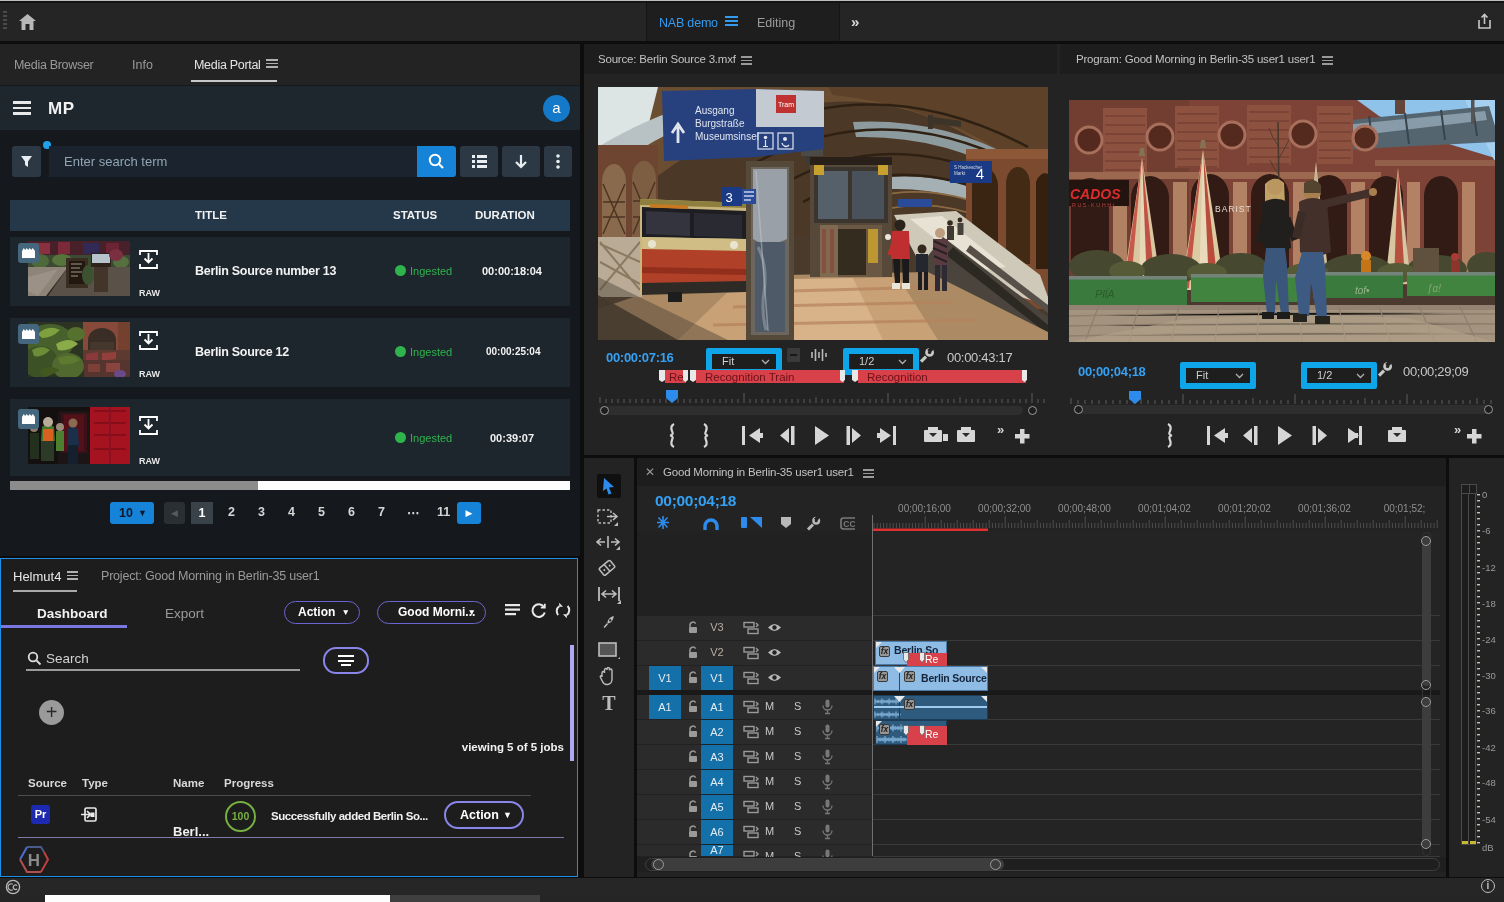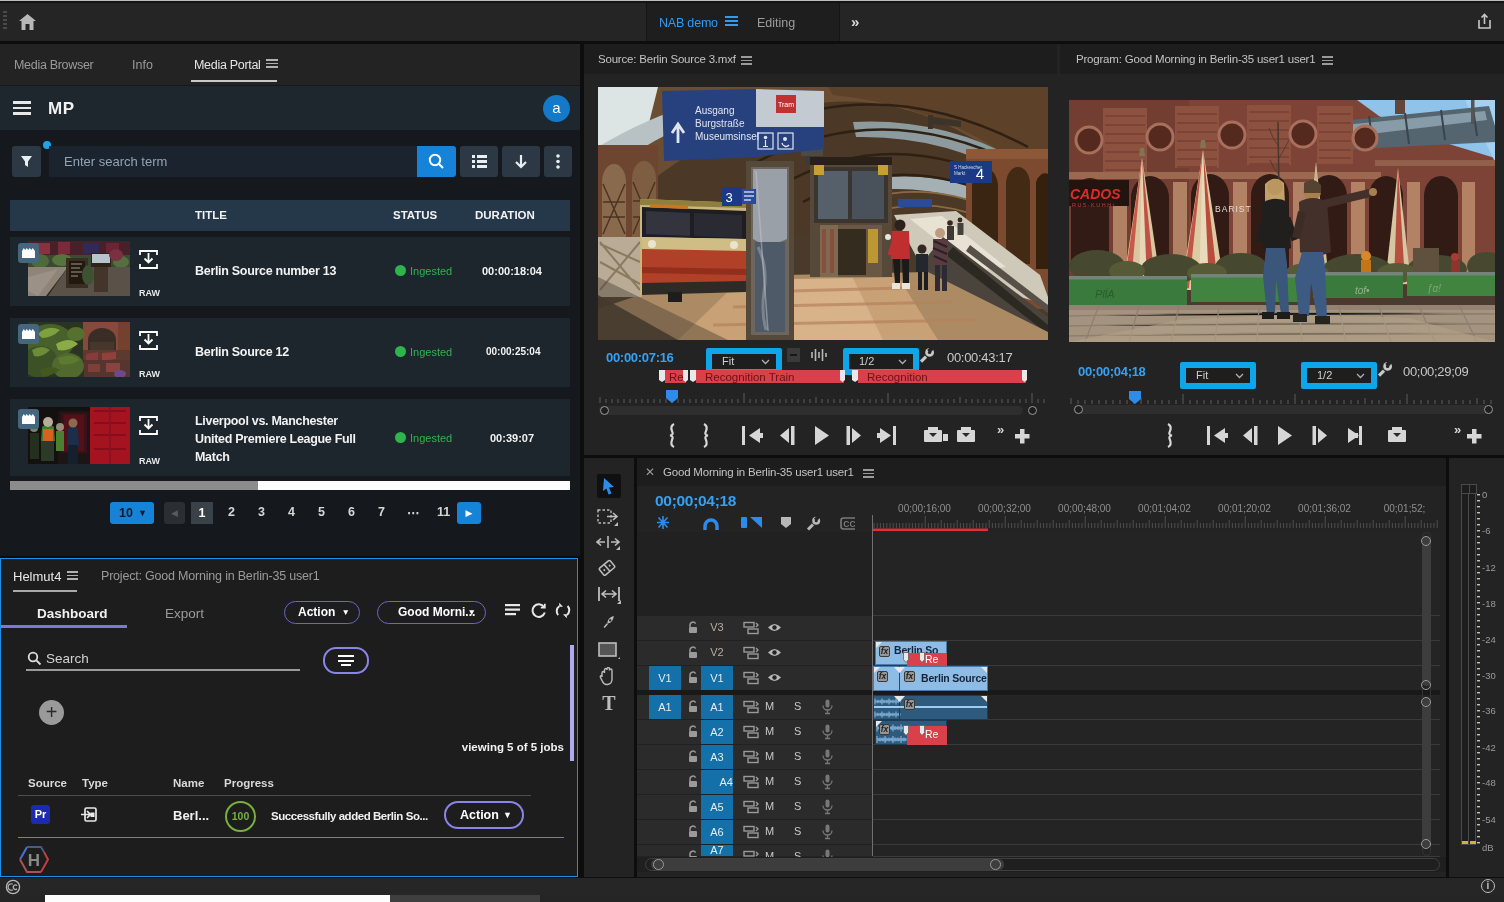--- a/index.html
+++ b/index.html
@@ -204,21 +204,20 @@
   </svg>
   <div class="abs" style="left:8px;top:10px;width:21px;height:20px;background:#45677d;border-radius:3px;"></div>
   <svg class="abs" style="left:12px;top:15px;" width="13" height="10" viewBox="0 0 13 10">
           <path d="M0 3 L1.8 0 L3.2 2 L4.8 0 L6.2 2 L7.8 0 L9.2 2 L10.8 0 L13 3 L13 10 L0 10 Z" fill="#fff"></path>
         </svg>
   <svg class="abs" style="left:128px;top:16px;" width="21" height="21" viewBox="0 0 21 21">
           <path d="M2 6 L2 2 L19 2 L19 6 M2 15 L2 19 L19 19 L19 15" fill="none" stroke="#fff" stroke-width="1.8"></path>
           <path d="M10.5 4 L10.5 13 M6.5 9.5 L10.5 13.5 L14.5 9.5" fill="none" stroke="#fff" stroke-width="1.8"></path>
         </svg>
   <div class="abs" style="left:129px;top:57px;font-size:9px;font-weight:bold;color:#e8e8e8;">RAW</div>
-  <div class="abs" style="left:185px;top:13px;width:168px;font-size:12.5px;font-weight:bold;color:#f2f2f2;line-height:18px;letter-spacing:-0.3px;">Liverpool vs. Manchester United Premiere League Full Match</div>
   <div class="abs" style="left:385px;top:33px;width:11px;height:11px;border-radius:50%;background:#2fb44d;"></div>
   <div class="abs" style="left:400px;top:33px;font-size:11px;color:#2fb44d;">Ingested</div>
   <div class="abs" style="left:480px;top:33px;font-size:11px;font-weight:bold;color:#f2f2f2;">00:39:07</div>
  </div>
 
  <div class="abs" style="left:10px;top:437px;width:560px;height:9px;background:#fdfdfd;"></div>
  <div class="abs" style="left:10px;top:437px;width:248px;height:9px;background:#8c8c8c;"></div>
 
  <div class="abs" style="left:110px;top:458px;width:44px;height:22px;background:#1483d8;border-radius:3px;color:#0f172a;font-size:12.5px;font-weight:bold;text-align:left;line-height:22px;"><span style="margin-left:9px;">10</span><span style="position:absolute;right:7px;top:0;font-size:9px;">▼</span></div>
  <div class="abs" style="left:164px;top:458px;width:21px;height:22px;background:#2a2f34;border-radius:3px;color:#5a5a5a;font-size:9px;text-align:center;line-height:22px;">◀</div>
@@ -291,21 +290,21 @@
  <div class="abs" style="left:172px;top:218px;font-size:11.5px;font-weight:bold;color:#d8d8d8;">Name</div>
  <div class="abs" style="left:223px;top:218px;font-size:11.5px;font-weight:bold;color:#d8d8d8;">Progress</div>
  <div class="abs" style="left:17px;top:236px;width:513px;height:1px;background:#4d4d4d;"></div>
 
  <div class="abs" style="left:30px;top:246px;width:19px;height:19px;background:#1b2ab0;border-radius:3px;color:#fff;font-size:11px;font-weight:bold;text-align:center;line-height:19px;">Pr</div>
  <svg class="abs" style="left:79px;top:246px;" width="19" height="19" viewBox="0 0 19 19">
         <rect x="5" y="3" width="11" height="13" rx="1.5" fill="none" stroke="#e8e8e8" stroke-width="1.7"></rect>
         <path d="M1 9.5 L10 9.5 M7 6 L10.5 9.5 L7 13" fill="none" stroke="#e8e8e8" stroke-width="1.7"></path>
         <rect x="10.5" y="7.5" width="4" height="4.5" fill="#e8e8e8"></rect>
       </svg>
- <div class="abs" style="left:172px;top:249px;font-size:13px;font-weight:bold;color:#f0f0f0;">Berl...</div>
+ <div class="abs" style="left:172px;top:265px;font-size:13px;font-weight:bold;color:#f0f0f0;">Berl...</div>
  <div class="abs" style="left:224px;top:242px;width:27px;height:27px;border:2.5px solid #76b041;border-radius:50%;color:#76b041;font-size:10.5px;font-weight:bold;text-align:center;line-height:27px;">100</div>
  <div class="abs" style="left:270px;top:251px;font-size:11.5px;font-weight:bold;color:#f0f0f0;letter-spacing:-0.45px;">Successfully added Berlin So...</div>
  <div class="abs" style="left:443px;top:242px;width:76px;height:24px;border:2px solid #8a85e8;border-radius:14px;color:#fff;font-size:12.5px;font-weight:bold;line-height:24px;"><span style="margin-left:14px;">Action</span><span style="position:absolute;right:10px;top:0;font-size:9px;">▼</span></div>
  <div class="abs" style="left:17px;top:278px;width:546px;height:1px;background:#7d79a8;"></div>
 
  <svg class="abs" style="left:17px;top:286px;" width="32" height="29" viewBox="0 0 32 29">
   <path d="M9 2 L2 14.5" fill="none" stroke="#4a6fd0" stroke-width="2"></path>
   <path d="M9 2 L23 2 L26 7" fill="none" stroke="#4a5a8a" stroke-width="2"></path>
   <path d="M26 7 L30 14.5 L23 27" fill="none" stroke="#c04040" stroke-width="2"></path>
   <path d="M23 27 L9 27 L2 14.5" fill="none" stroke="#b05050" stroke-width="2"></path>
@@ -1159,21 +1158,21 @@
         <svg class="abs" style="left:185px;top:291px;" width="11" height="16" viewBox="0 0 11 16">
           <rect x="3.5" y="0.5" width="4" height="8" rx="2" fill="#777"></rect>
           <path d="M1 6.5 A4.5 4.5 0 0 0 10 6.5 M5.5 11 L5.5 14 M3 14.5 L8 14.5" fill="none" stroke="#777" stroke-width="1.3"></path>
         </svg>
         <div class="abs" style="left:0;top:312px;width:235px;height:24px;background:#2b2b2b;"></div>
         <div class="abs" style="left:236px;top:311px;width:567px;height:1px;background:#3a3a3a;"></div>
         <svg class="abs" style="left:51px;top:317px;" width="10" height="13" viewBox="0 0 10 13">
           <path d="M2 6 L2 4 A3 3 0 0 1 7.6 2.6" fill="none" stroke="#9a9a9a" stroke-width="1.5"></path>
           <rect x="1" y="6" width="8" height="6" rx="1" fill="#9a9a9a"></rect>
         </svg>
-        <div class="abs" style="left:64px;top:312px;width:32px;height:24px;background:#1470a8;color:#e4ecf2;font-size:11px;text-align:right;line-height:24px;">A4</div>
+        <div class="abs" style="left:64px;top:312px;width:32px;height:24px;background:#1470a8;color:#e4ecf2;font-size:11px;text-align:center;line-height:24px;">A4</div>
         <svg class="abs" style="left:106px;top:317px;" width="16" height="14" viewBox="0 0 16 14">
           <g fill="none" stroke="#9a9a9a" stroke-width="1.4">
             <rect x="1" y="1.5" width="10" height="4.5"></rect>
             <rect x="5" y="8" width="10" height="4.5"></rect>
             <path d="M13 2 l2 2 l-2 2"></path>
           </g>
         </svg>
         <div class="abs" style="left:128px;top:317px;color:#c8c8c8;font-size:11px;">M</div>
         <div class="abs" style="left:157px;top:317px;color:#c8c8c8;font-size:11px;">S</div>
         <svg class="abs" style="left:185px;top:316px;" width="11" height="16" viewBox="0 0 11 16">

